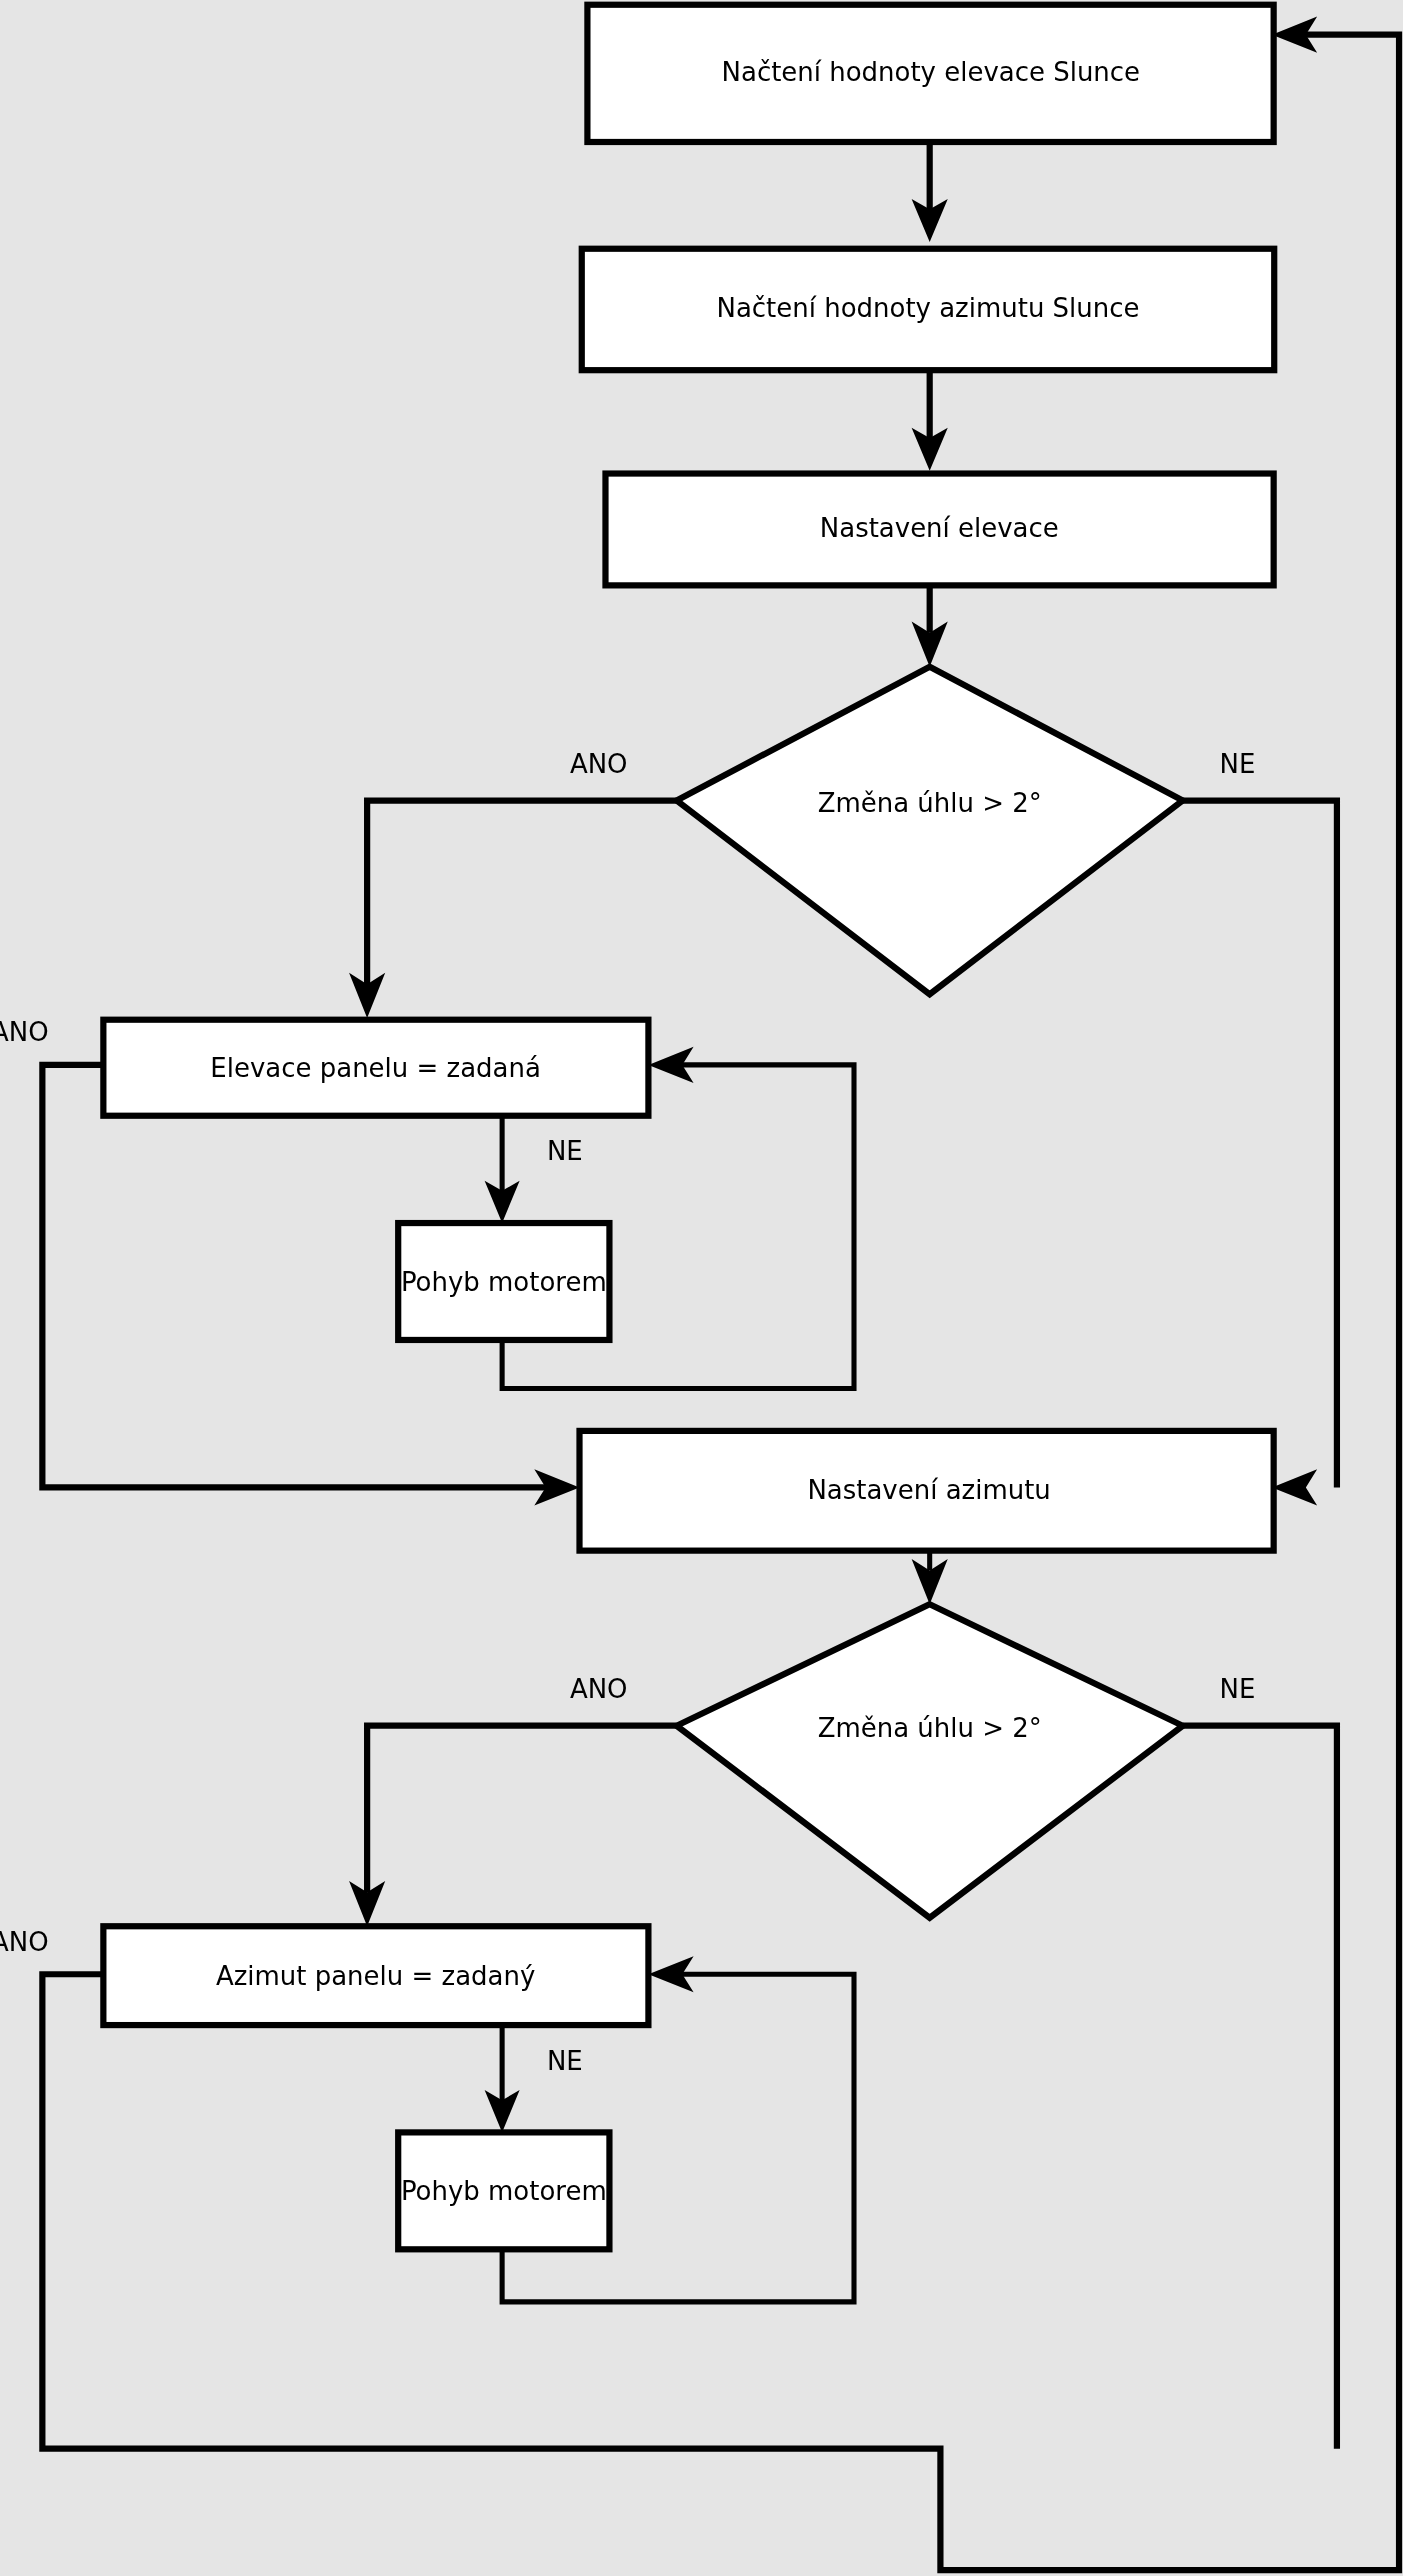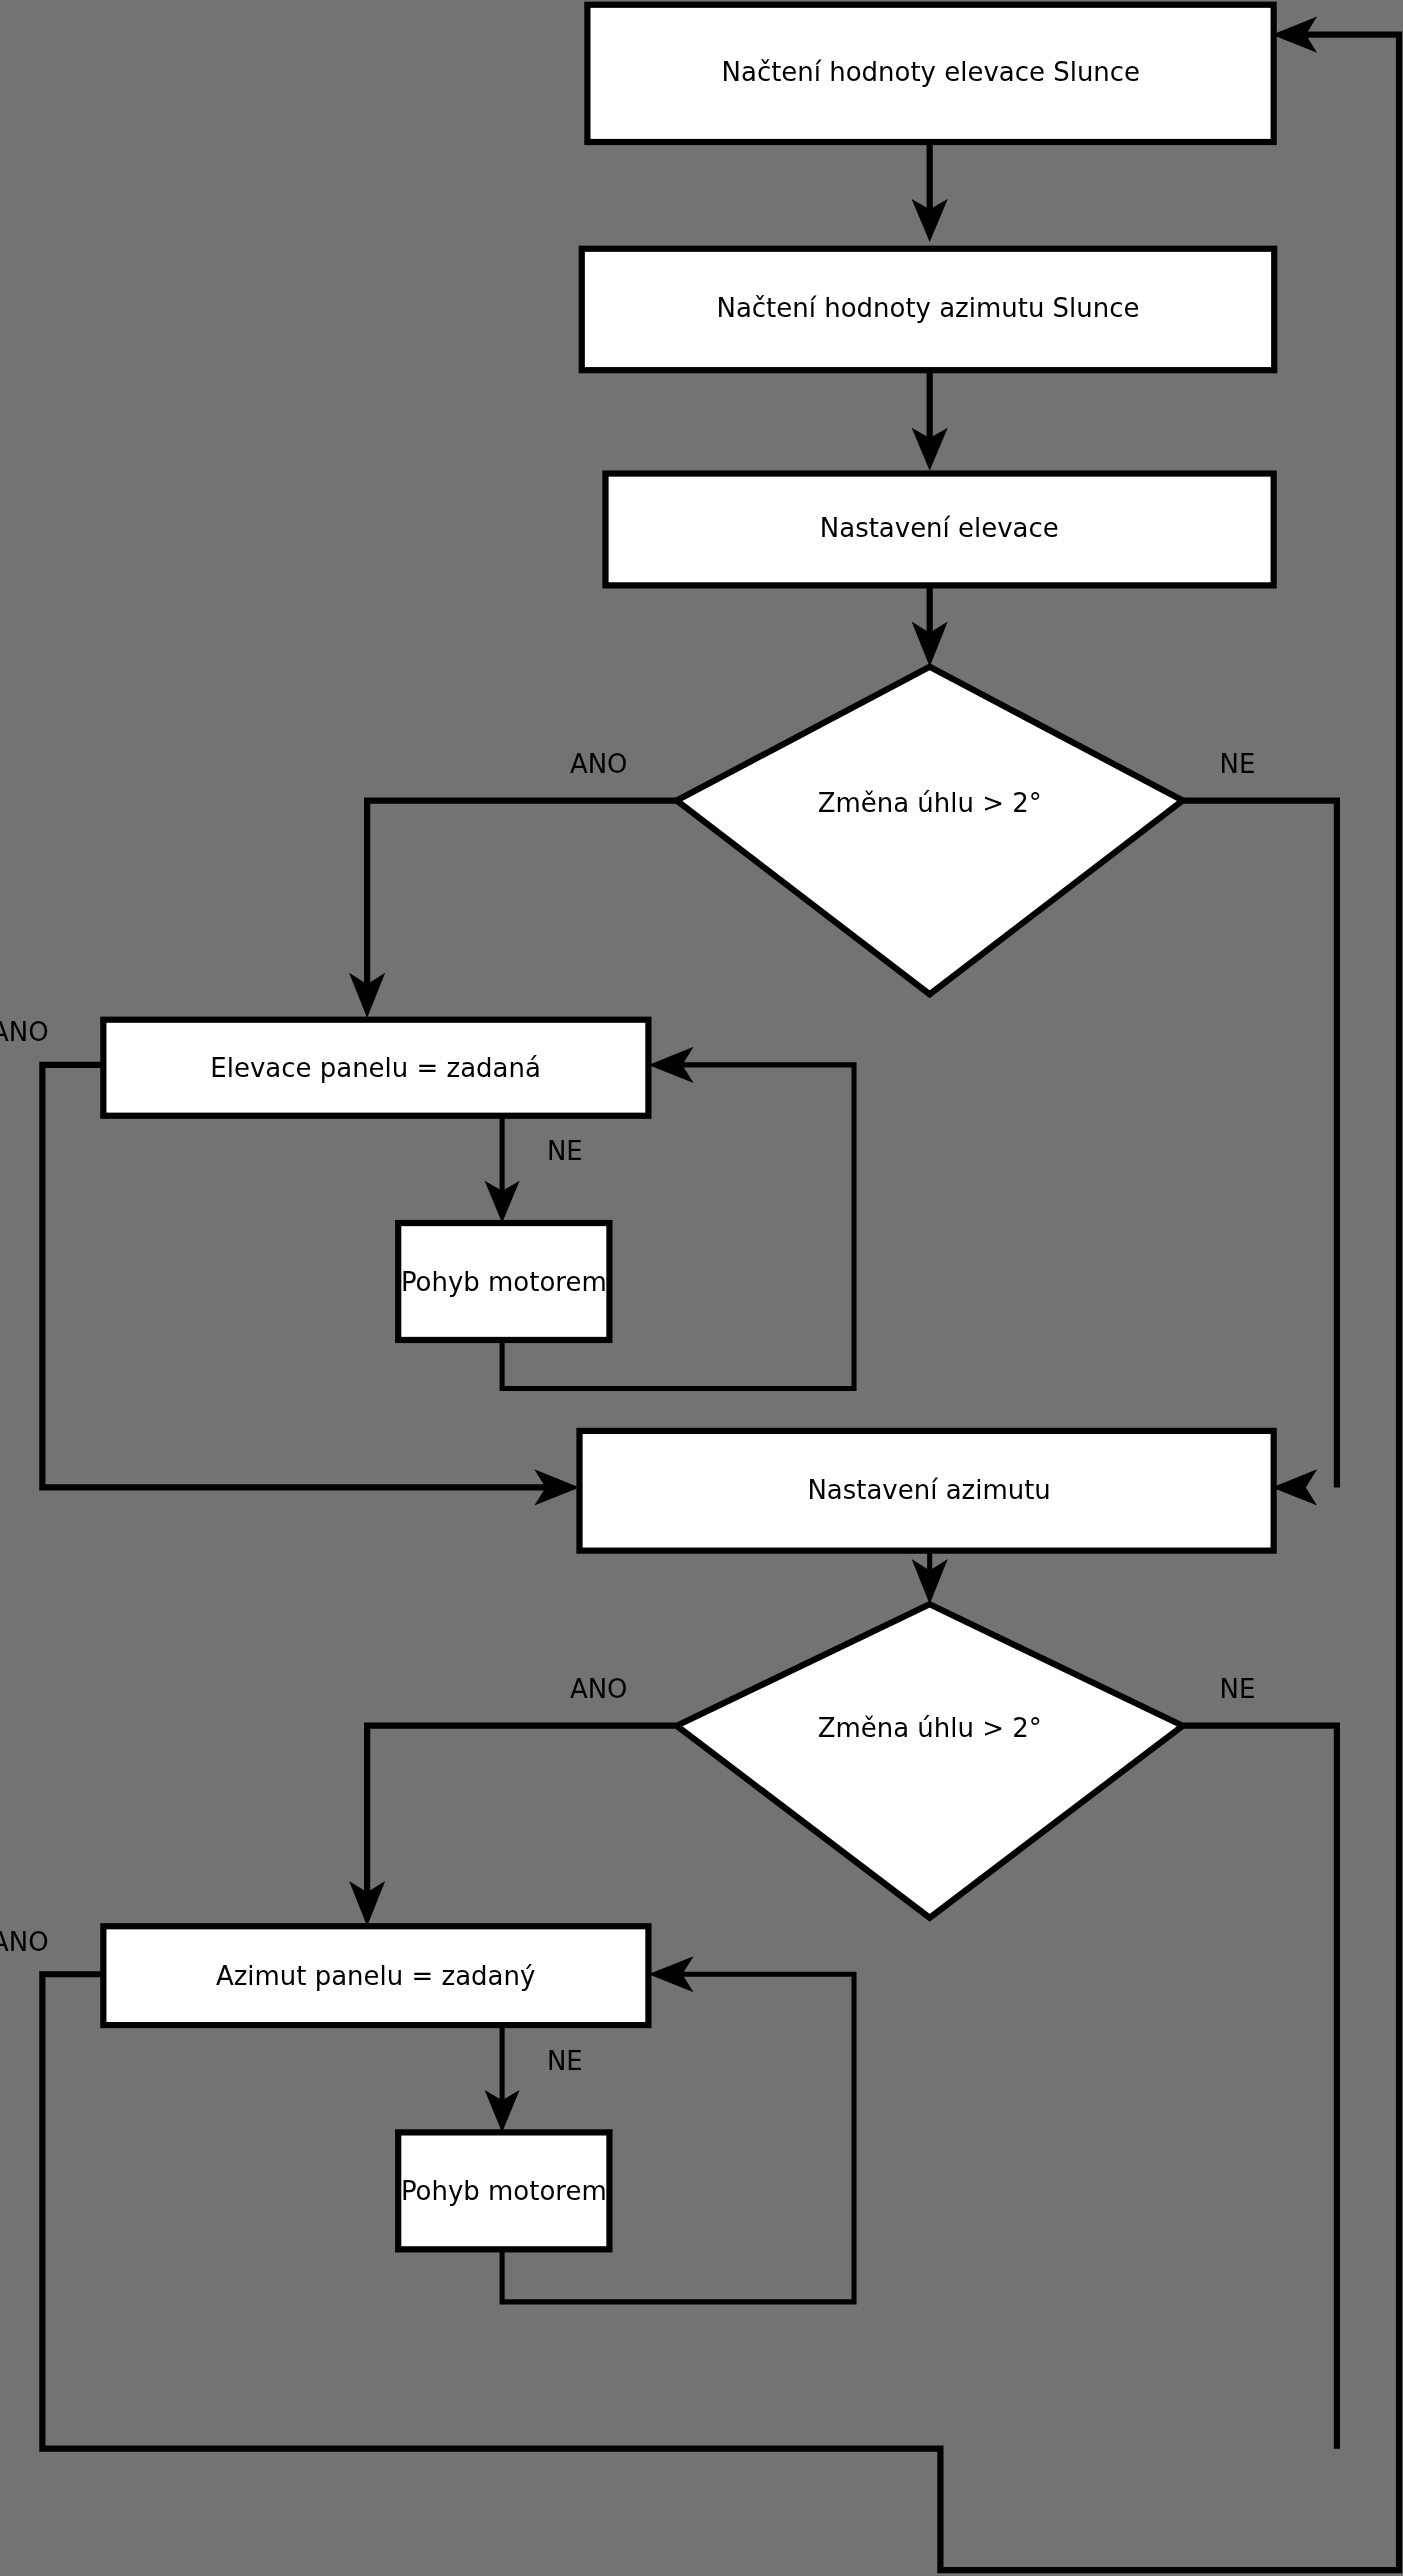--- a/index.html
+++ b/index.html
@@ -8,21 +8,21 @@
     padding: 0;
     background: #ffffff;
   }
   body {
     font-family: "DejaVu Sans", "Liberation Sans", sans-serif;
   }
   #flowchart-root {
     position: relative;
     width: 1403px;
     height: 2576px;
-    background: #737373;
+    background: #e5e5e5;
     overflow: hidden;
   }
   svg.diagram {
     display: block;
     width: 1403px;
     height: 2576px;
   }
   .node-rect {
     fill: #ffffff;
     stroke: #000000;

